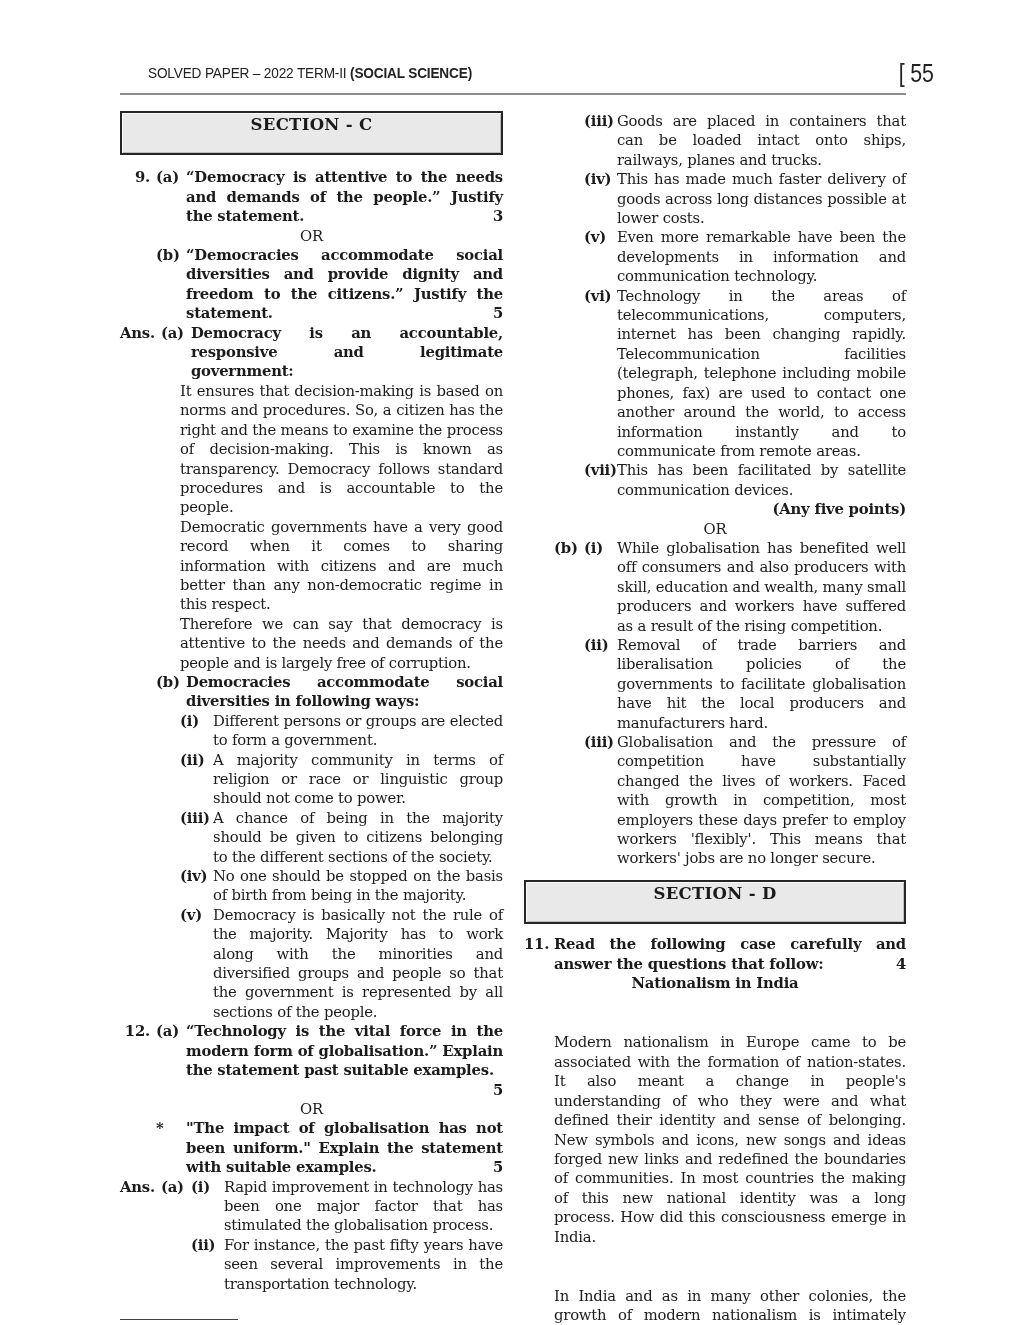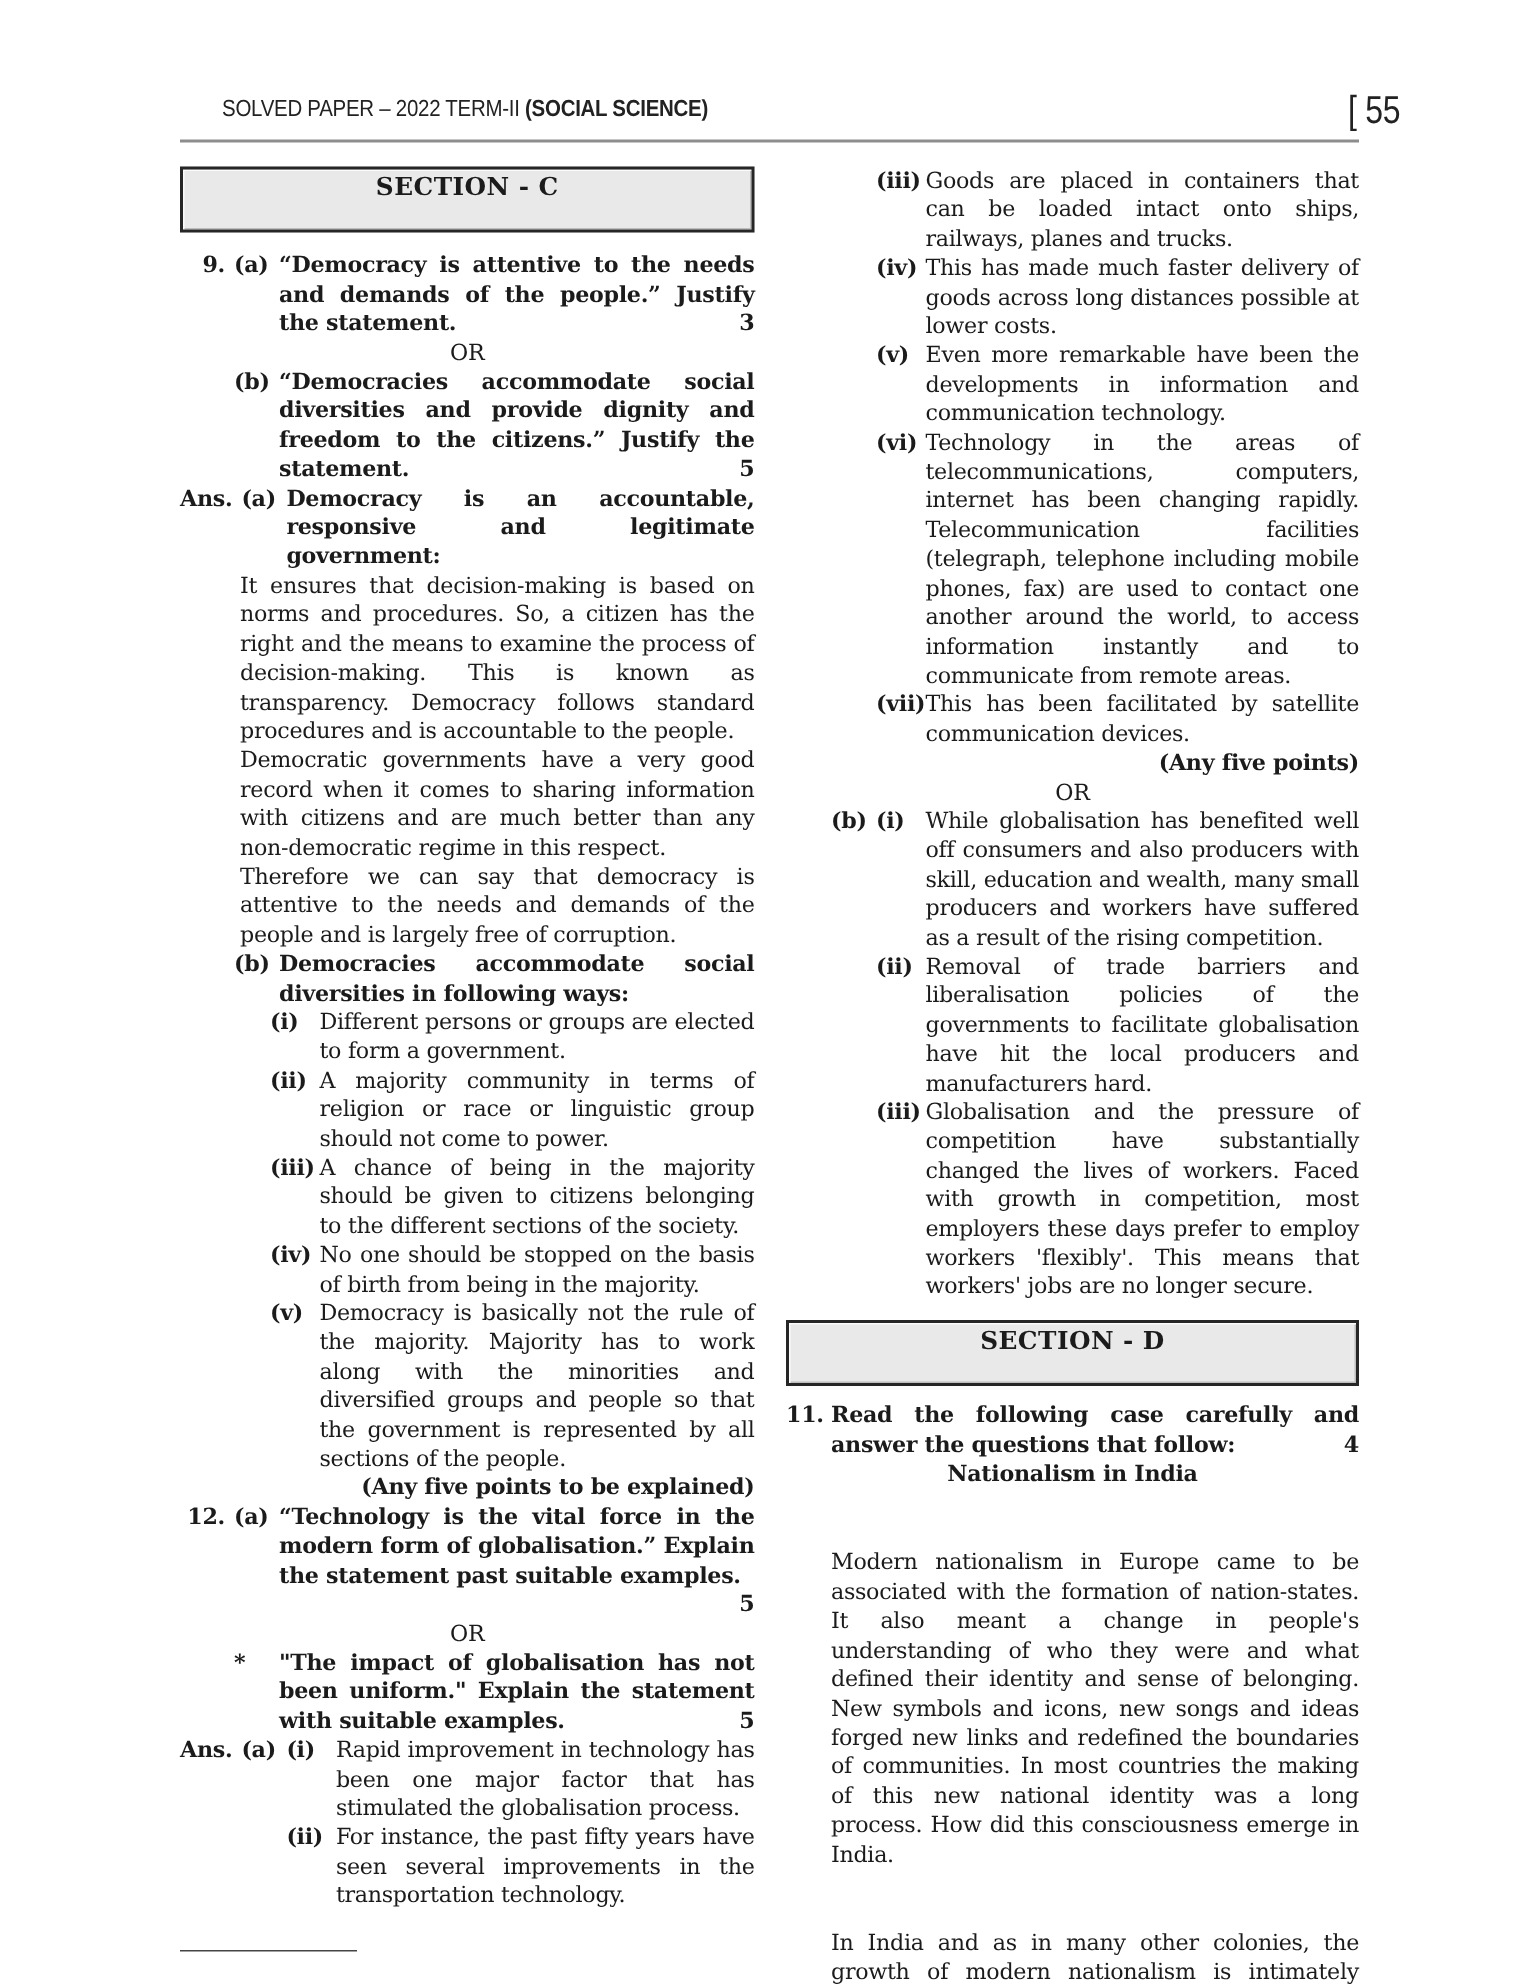--- a/index.html
+++ b/index.html
@@ -30,21 +30,21 @@
   .bold{font-weight:700;}
   .jt{text-align:justify;}
   
   .qrow{display:flex;align-items:flex-start;}
   .c1{flex:0 0 30px;text-align:right;font-weight:700;white-space:nowrap;}
   .c2{flex:0 0 30px;padding-left:6px;font-weight:700;}
   .qbody{flex:1;min-width:0;}
   .marks{float:right;font-weight:700;margin-left:8px;}
   .or-line{text-align:center;}
   .note-line{text-align:right;font-weight:700;}
-  .indent{margin-left:40px;}
+  .indent{margin-left:60px;}
   
   .il{display:flex;align-items:flex-start;}
   .ilm{flex:0 0 auto;min-width:33px;font-weight:700;white-space:nowrap;}
   .ilt{flex:1;min-width:0;text-align:justify;}
   .il-wrap{margin-left:60px;}
   
   .r-item{display:flex;align-items:flex-start;margin-left:60px;}
   .rb-row{display:flex;align-items:flex-start;margin-left:30px;}
   .rb{flex:0 0 30px;font-weight:700;}
   .r-indent{margin-left:30px;margin-top:40px;}
@@ -121,21 +121,20 @@
         </div>
         <div class="il">
           <span class="ilm">(iv)</span>
           <div class="ilt">No one should be stopped on the basis of birth from being in the majority.</div>
         </div>
         <div class="il">
           <span class="ilm">(v)</span>
           <div class="ilt">Democracy is basically not the rule of the majority. Majority has to work along with the minorities and diversified groups and people so that the government is represented by all sections of the people.</div>
         </div>
       </div>
-      <div class="note-line">(Any five points to be explained)</div>
 
       <div class="qrow">
         <span class="c1">12.</span>
         <span class="c2">(a)</span>
         <div class="qbody bold jt">
           <span>“Technology is the vital force in the modern form of globalisation.” Explain the statement past suitable examples.</span><span class="marks">5</span>
         </div>
       </div>
       <div class="or-line">OR</div>
 

